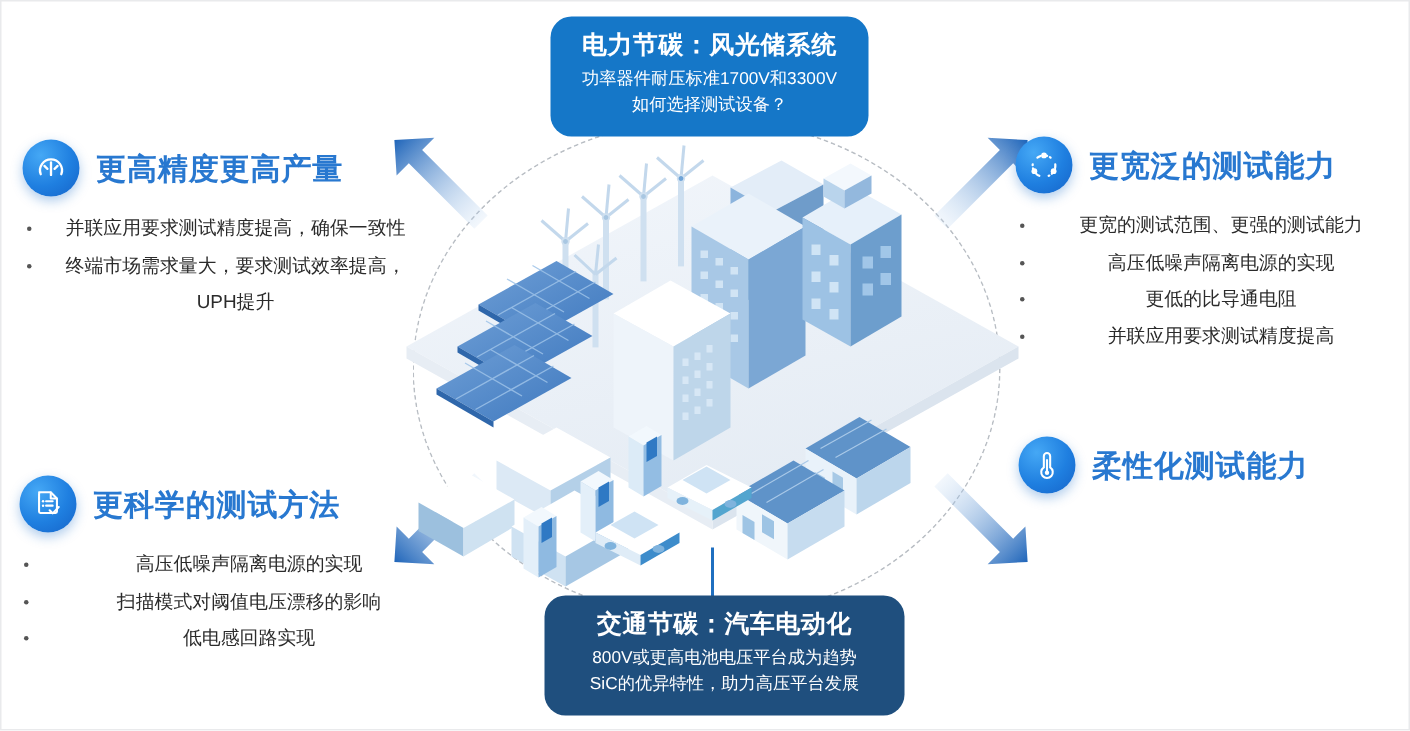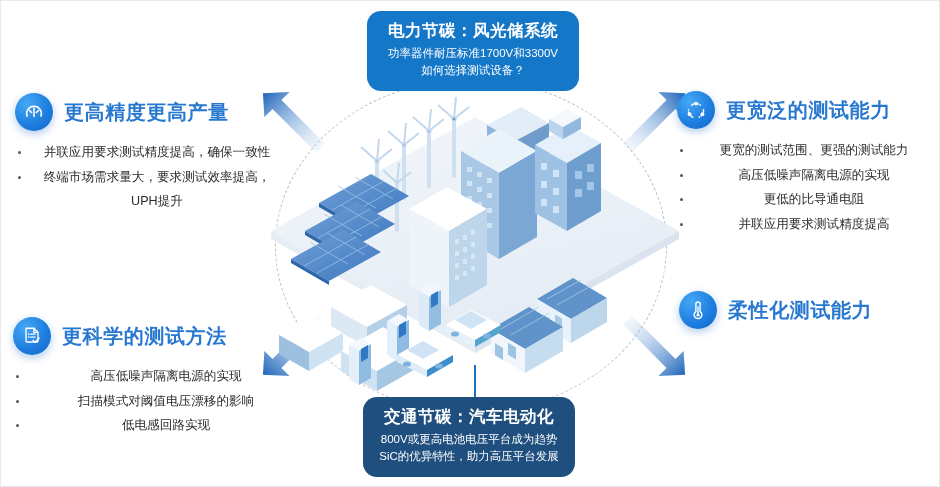--- a/index.html
+++ b/index.html
@@ -44,21 +44,21 @@
   .callout{
     position:absolute;border-radius:14px;color:#fff;
     padding:9px 16px 11px 16px;box-sizing:border-box;
   }
   .callout .c-title{
     font-size:16.5px;font-weight:bold;letter-spacing:.5px;margin-bottom:4px;
     line-height:1.25;
   }
   .callout .c-line{font-size:11.5px;line-height:1.55;white-space:nowrap;}
   #callout-top{left:366px;top:10px;width:212px;background:#1577c8;}
-  #callout-bottom{left:362px;top:396px;width:212px;background:#1f4f7e;}
+  #callout-bottom{left:362px;top:396px;width:240px;background:#1f4f7e;}
 
   
   .quad{position:absolute;margin-top:20px;}
   .quad-head{display:flex;align-items:center;gap:11px;margin-bottom:9px;}
   .q-icon{
     width:38px;height:38px;border-radius:50%;flex:0 0 38px;
     background:radial-gradient(circle at 32% 28%,#45a8f5 0%,#1f7fe0 55%,#1563c8 100%);
     box-shadow:0 3px 8px rgba(25,110,200,.35);
     display:flex;align-items:center;justify-content:center;
   }

